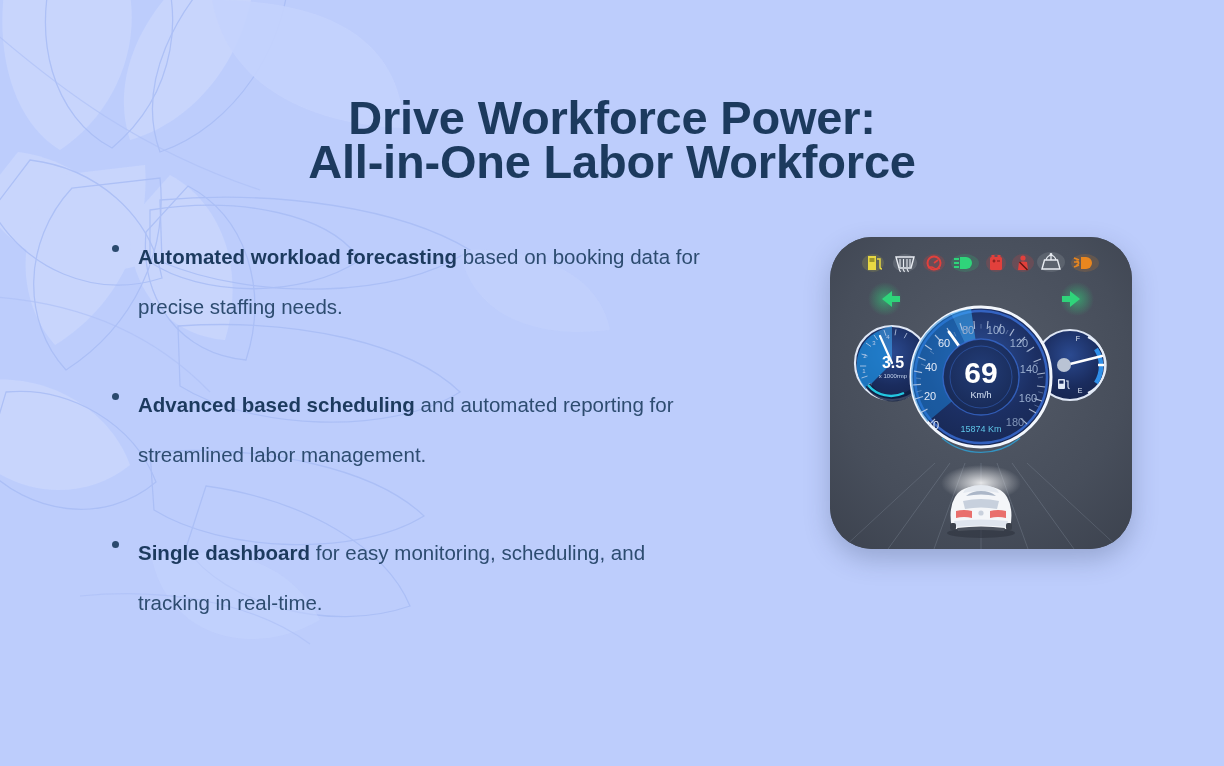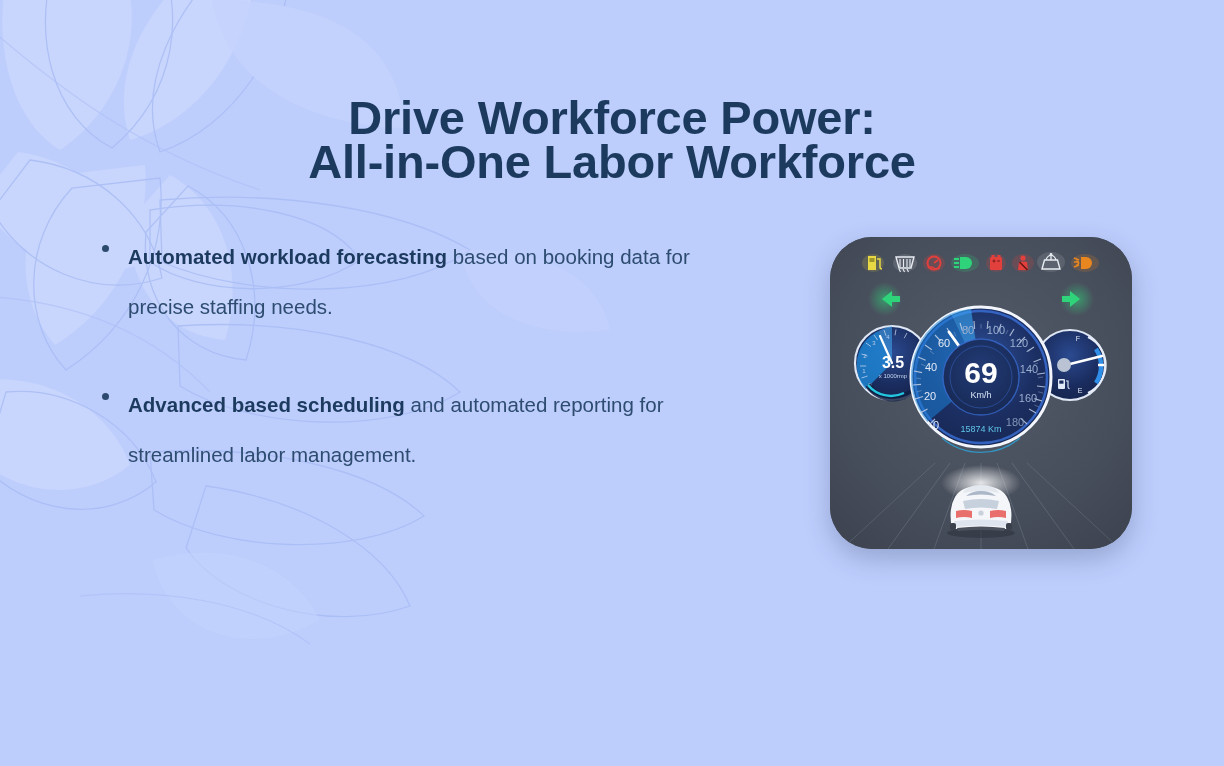--- a/index.html
+++ b/index.html
@@ -44,21 +44,21 @@
     font-weight: bold;
     font-size: 47px;
     line-height: 44px;
     color: #1c3a5e;
     letter-spacing: -0.2px;
     white-space: nowrap;
   }
 
   #bullets {
     position: absolute;
-    left: 92px;
+    left: 102px;
     top: 232px;
     width: 620px;
   }
   .bullet-item {
     position: relative;
     margin-bottom: 48px;
     padding-left: 36px;
   }
   .bullet-item:last-child { margin-bottom: 0; }
   .bullet-dot {
@@ -155,20 +155,26 @@
       </div>
     </div>
 
     <div class="bullet-item">
       <span class="bullet-dot"></span>
       <div class="bullet-text">
         <span class="lead">Advanced based scheduling</span><span> and automated reporting for streamlined labor management.</span>
       </div>
     </div>
 
+    <div class="bullet-item">
+      <span class="bullet-dot"></span>
+      <div class="bullet-text">
+        <span class="lead">Single dashboard</span><span> for easy monitoring, scheduling, and tracking in real-time.</span>
+      </div>
+    </div>
 
   </div>
 
   <div id="dashboard-figure">
     <svg viewBox="0 0 302 312" width="302" height="312" xmlns="http://www.w3.org/2000/svg">
       <defs>
         <radialGradient id="panelGrad" cx="50%" cy="42%" r="78%">
           <stop offset="0%" stop-color="#545b68"></stop>
           <stop offset="62%" stop-color="#474e5b"></stop>
           <stop offset="100%" stop-color="#3b414d"></stop>

